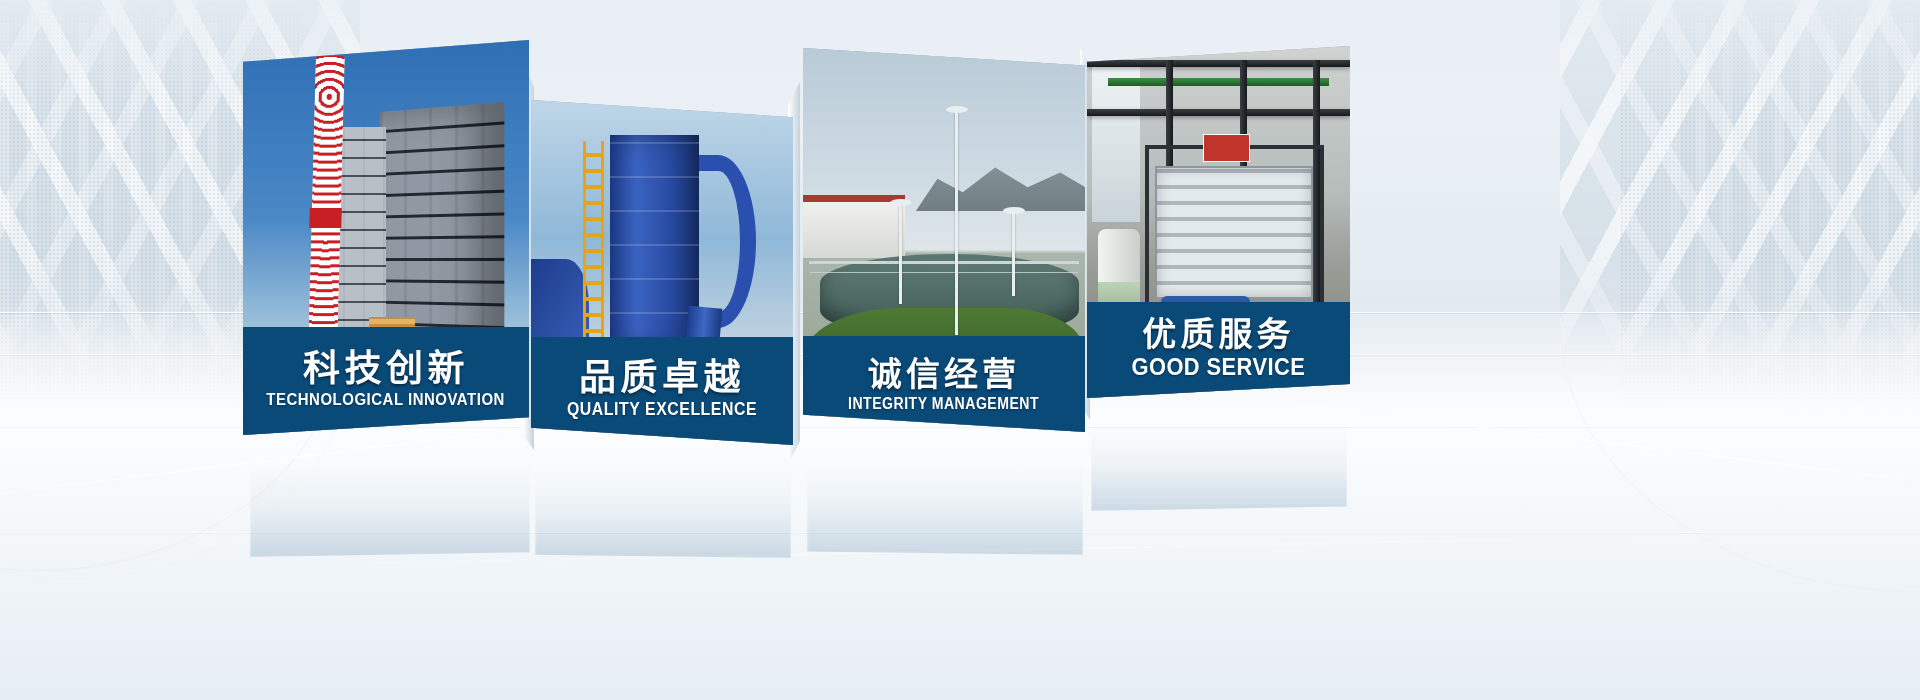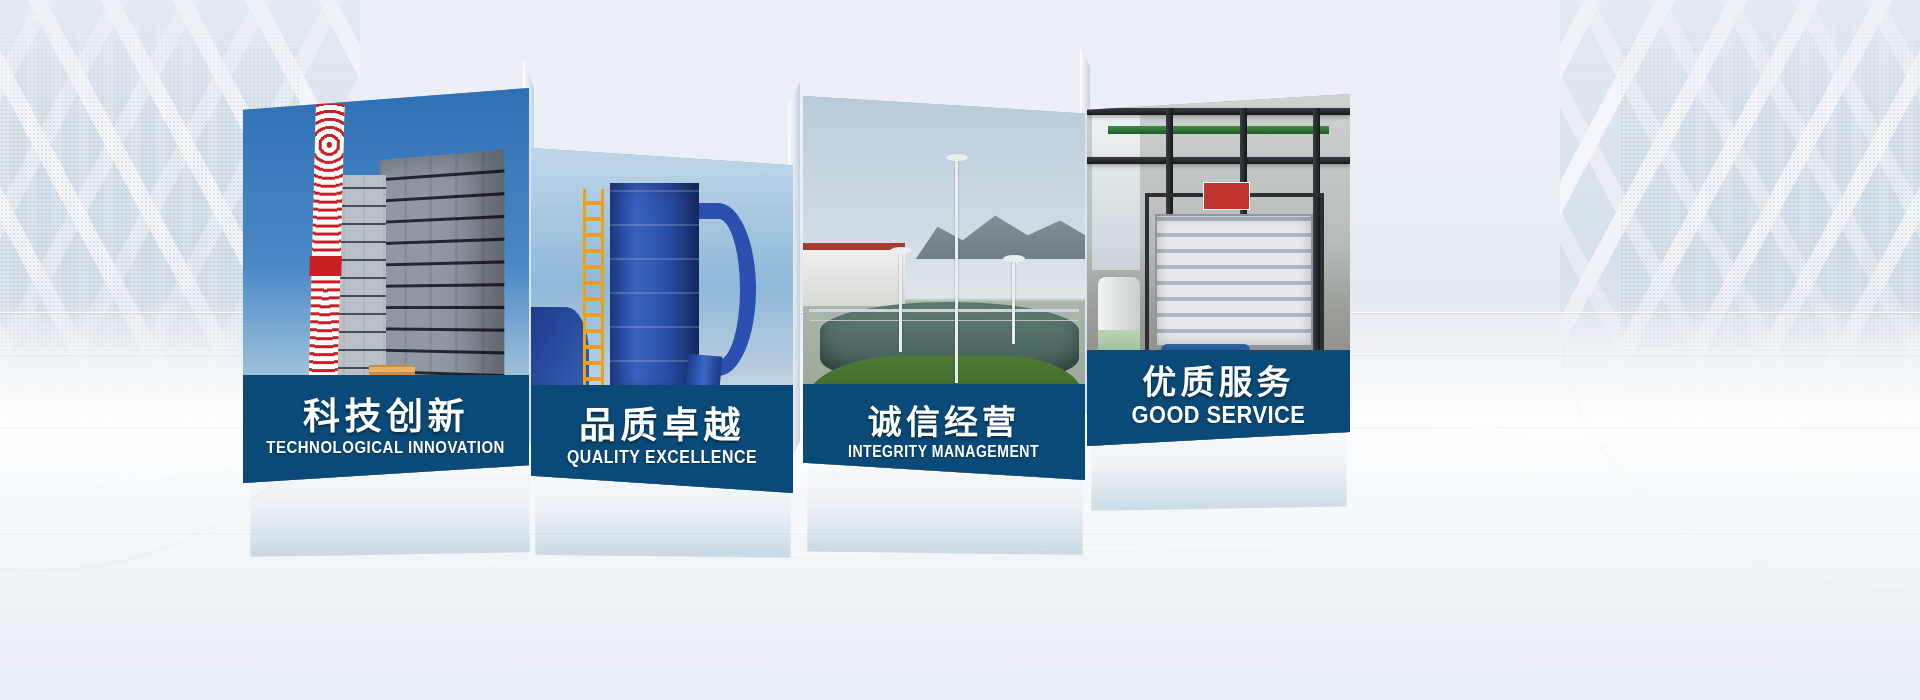--- a/index.html
+++ b/index.html
@@ -112,21 +112,21 @@
     box-shadow:0 1px 0 rgba(150,172,190,.22);
   }
 
   
   .streak {
     position:absolute; background:linear-gradient(90deg,rgba(255,255,255,0),rgba(255,255,255,.9),rgba(255,255,255,0));
     height:2px; opacity:.8;
   }
 
   
-  #panels { position:absolute; inset:0;margin-top:48px; }
+  #panels { position:absolute; inset:0; }
 
   .panel {
     position:absolute;
     overflow:hidden;
     background:#8fa3b4;
     box-shadow:0 10px 26px rgba(40,65,90,.28);
   }
   .panel .photo {
     position:absolute; left:0; right:0; top:0; bottom:0;
     overflow:hidden;

